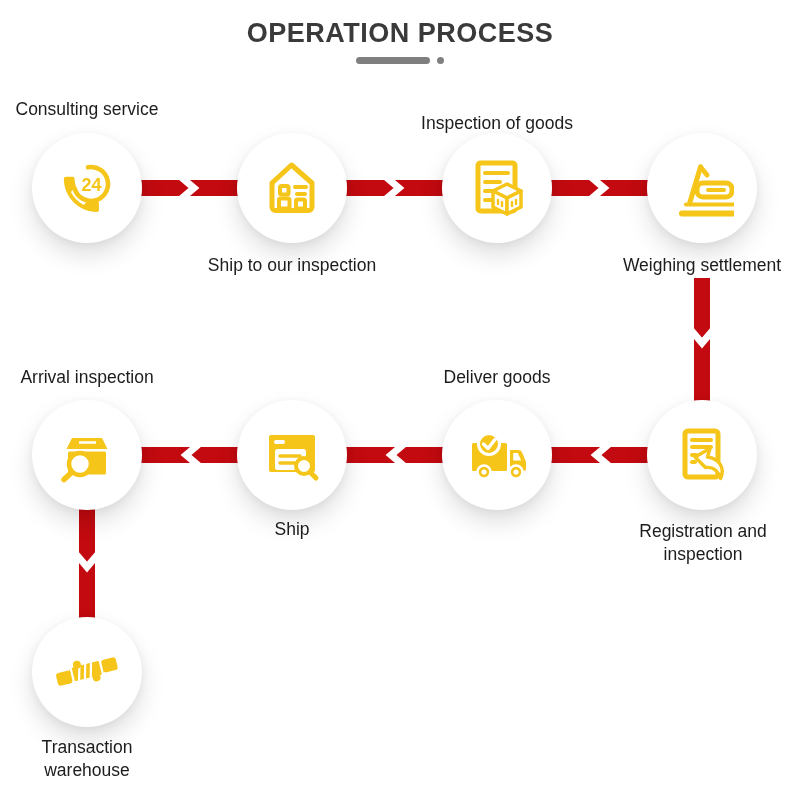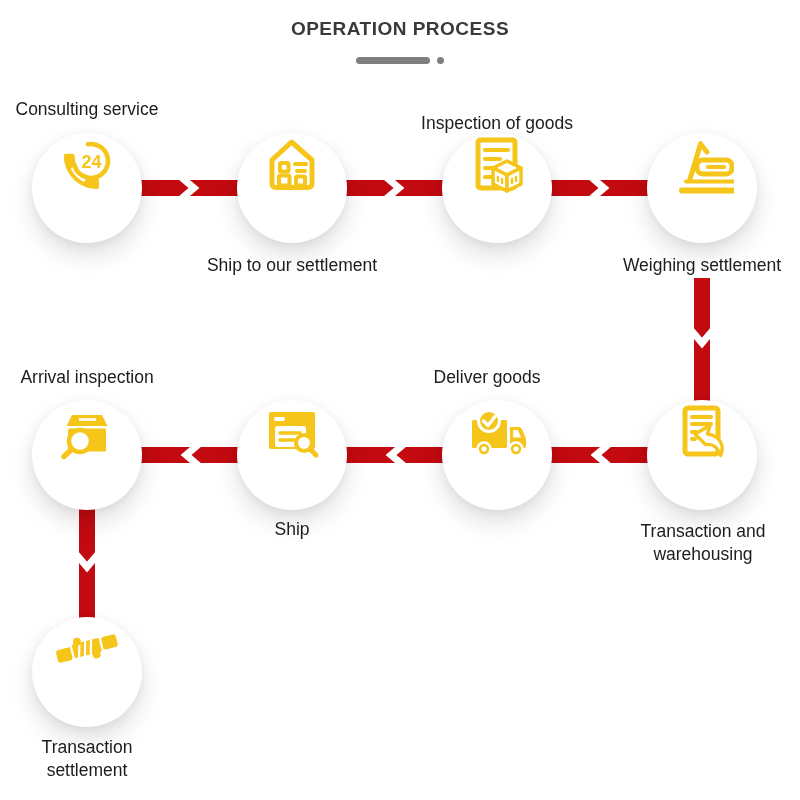--- a/index.html
+++ b/index.html
@@ -1,26 +1,26 @@
 <!DOCTYPE html>
 <html style="--red: #C20A10; --yellow: #F5C51A; --title: #3A3A3A; --label: #1C1C1C; --underline: #7F7F7F; --circle: #FFFFFF;"><head>
 <meta charset="utf-8">
 <style>
   html,body{margin:0;padding:0}
   body{width:800px;height:800px;position:relative;background:#fff;overflow:hidden;
        font-family:"Liberation Sans",sans-serif}
   .title{position:absolute;top:18px;left:0;width:100%;text-align:center;
-         font-size:19px;font-weight:bold;letter-spacing:.5px;color:var(--title,#3a3a3a)}
+         font-size:27px;font-weight:bold;letter-spacing:.5px;color:var(--title,#3a3a3a)}
   .underline{position:absolute;left:356px;top:57px;width:74px;height:7px;border-radius:3.5px;
              background:var(--underline,#7f7f7f)}
   .underline-dot{position:absolute;left:437px;top:57px;width:7px;height:7px;border-radius:50%;
              background:var(--underline,#7f7f7f)}
   .circle{position:absolute;width:110px;height:110px;border-radius:50%;background:var(--circle,#fff);
           box-shadow:0 12px 24px rgba(0,0,0,.13),0 2px 8px rgba(0,0,0,.05);
-          display:flex;justify-content:center;z-index:2}
+          display:flex;align-items:center;justify-content:center;z-index:2}
   .icon{color:var(--yellow,#F5C51A);display:block}
   .label{position:absolute;font-size:17.5px;line-height:1.3;color:var(--label,#1c1c1c);
          text-align:center;z-index:3}
   .arrow{position:absolute;z-index:1;color:var(--red,#C20A10);display:block}
 </style>
 </head>
 <body>
 
 <div class="title">OPERATION PROCESS</div>
 <div class="underline"></div>
@@ -71,21 +71,21 @@
 <div class="circle" style="left:237px;top:133px">
   <svg class="icon" width="64" height="64" viewBox="0 0 64 64" fill="none" stroke="currentColor" stroke-linejoin="round" stroke-linecap="round">
     <path d="M31.5 9 L12 27 V51 a3.5 3.5 0 0 0 3.5 3.5 h33 a3.5 3.5 0 0 0 3.5 -3.5 V27 Z" stroke-width="5"></path>
     <rect x="20" y="30" width="8.5" height="8.5" rx="1.5" stroke-width="4"></rect>
     <rect x="19" y="42.5" width="10.5" height="10" rx="1.5" stroke-width="4"></rect>
     <line x1="35" y1="31" x2="46" y2="31" stroke-width="4"></line>
     <line x1="37" y1="38" x2="45" y2="38" stroke-width="4"></line>
     <rect x="36" y="43.5" width="9" height="9" rx="1.5" stroke-width="4"></rect>
   </svg>
 </div>
-<div class="label" style="left:192px;top:254px;width:200px">Ship to our settlement</div>
+<div class="label" style="left:192px;top:254px;width:200px">Ship to our inspection</div>
 
 <div class="circle" style="left:442px;top:133px">
   <svg class="icon" width="64" height="64" viewBox="0 0 64 64" fill="none" stroke="currentColor" stroke-linejoin="round" stroke-linecap="round">
     <rect x="13" y="7" width="37" height="48" rx="2.5" stroke-width="5"></rect>
     <line x1="20" y1="17" x2="43" y2="17" stroke-width="4"></line>
     <line x1="20" y1="26" x2="35" y2="26" stroke-width="4"></line>
     <line x1="20" y1="35" x2="33" y2="35" stroke-width="4"></line>
     <line x1="20" y1="44" x2="29" y2="44" stroke-width="4"></line>
     <g stroke-width="3.5" fill="#fff">
       <polygon points="42,28 56,35 42,42 28,35"></polygon>
@@ -117,36 +117,36 @@
 <div class="circle" style="left:647px;top:400px">
   <svg class="icon" width="64" height="64" viewBox="0 0 64 64" fill="none" stroke="currentColor" stroke-linejoin="round" stroke-linecap="round">
     <rect x="15" y="8" width="33" height="46" rx="3" stroke-width="5"></rect>
     <line x1="22" y1="17" x2="41" y2="17" stroke-width="4"></line>
     <line x1="22" y1="24" x2="41" y2="24" stroke-width="4"></line>
     <line x1="22" y1="32" x2="26" y2="32" stroke-width="4"></line>
     <line x1="22" y1="39" x2="25" y2="39" stroke-width="4"></line>
     <path d="M25 34 L40 25.5 L37.5 34 C49 35.5 55.5 45 50.5 55.5 C48 47.5 43 43.5 35.5 44.5 L33.5 42.5 Z" fill="#fff" stroke-width="3.4"></path>
   </svg>
 </div>
-<div class="label" style="left:618px;top:520px;width:170px">Transaction and warehousing</div>
+<div class="label" style="left:618px;top:520px;width:170px">Registration and inspection</div>
 
 <div class="circle" style="left:442px;top:400px">
   <svg class="icon" width="64" height="64" viewBox="0 0 64 64">
     <rect x="7" y="20" width="35" height="28" rx="1.5" fill="currentColor"></rect>
     <path d="M45 27 h8.5 c1.5 0 2.8 .9 3.4 2.2 l3.6 8.2 c.3 .7 .5 1.5 .5 2.3 V46 c0 1.1 -.9 2 -2 2 H45 Z" fill="currentColor"></path>
     <path d="M48.2 30 h4.6 l3.3 7.4 h-7.9 Z" fill="#fff"></path>
     <circle cx="19" cy="49" r="6.5" fill="currentColor" stroke="#fff" stroke-width="2.6"></circle>
     <circle cx="19" cy="49" r="2.6" fill="#fff"></circle>
     <circle cx="51" cy="49" r="6.5" fill="currentColor" stroke="#fff" stroke-width="2.6"></circle>
     <circle cx="51" cy="49" r="2.6" fill="#fff"></circle>
     <circle cx="24" cy="21" r="10.5" fill="currentColor" stroke="#fff" stroke-width="3"></circle>
     <polyline points="18.5,21 23,25.5 30,16.5" fill="none" stroke="#fff" stroke-width="3.4" stroke-linecap="round" stroke-linejoin="round"></polyline>
   </svg>
 </div>
-<div class="label" style="left:387px;top:366px;width:200px">Deliver goods</div>
+<div class="label" style="left:397px;top:366px;width:200px">Deliver goods</div>
 
 <div class="circle" style="left:237px;top:400px">
   <svg class="icon" width="64" height="64" viewBox="0 0 64 64">
     <rect x="9" y="12" width="46" height="37" rx="2" fill="currentColor"></rect>
     <rect x="14" y="17" width="11" height="4" rx="2" fill="#fff"></rect>
     <rect x="15" y="26" width="31" height="21" rx="2.5" fill="#fff"></rect>
     <line x1="20" y1="33" x2="40" y2="33" stroke="currentColor" stroke-width="3.5" stroke-linecap="round"></line>
     <line x1="20" y1="40" x2="35" y2="40" stroke="currentColor" stroke-width="3.5" stroke-linecap="round"></line>
     <circle cx="44" cy="43" r="8" fill="#fff" stroke="currentColor" stroke-width="4"></circle>
     <line x1="50" y1="49" x2="56" y2="55" stroke="currentColor" stroke-width="5" stroke-linecap="round"></line>
@@ -176,13 +176,13 @@
         <line x1="32" y1="24.5" x2="28.5" y2="37.5"></line>
         <line x1="38" y1="24.5" x2="34.5" y2="37.5"></line>
         <line x1="17" y1="25" x2="17" y2="38"></line>
         <line x1="47" y1="24" x2="47" y2="37"></line>
       </g>
       <circle cx="24" cy="22.5" r="4" fill="currentColor"></circle>
       <circle cx="40" cy="39.5" r="4" fill="currentColor"></circle>
     </g>
   </svg>
 </div>
-<div class="label" style="left:22px;top:736px;width:130px">Transaction settlement</div>
+<div class="label" style="left:22px;top:736px;width:130px">Transaction warehouse</div>
 
 </body></html>

